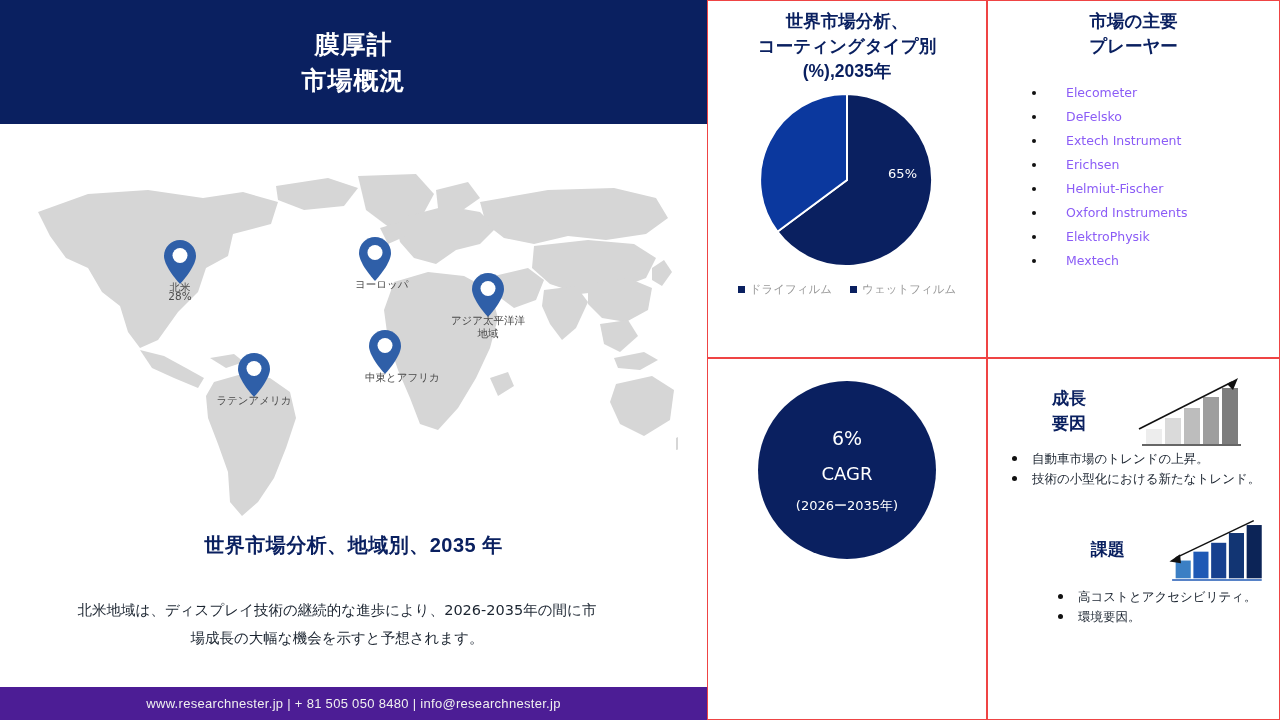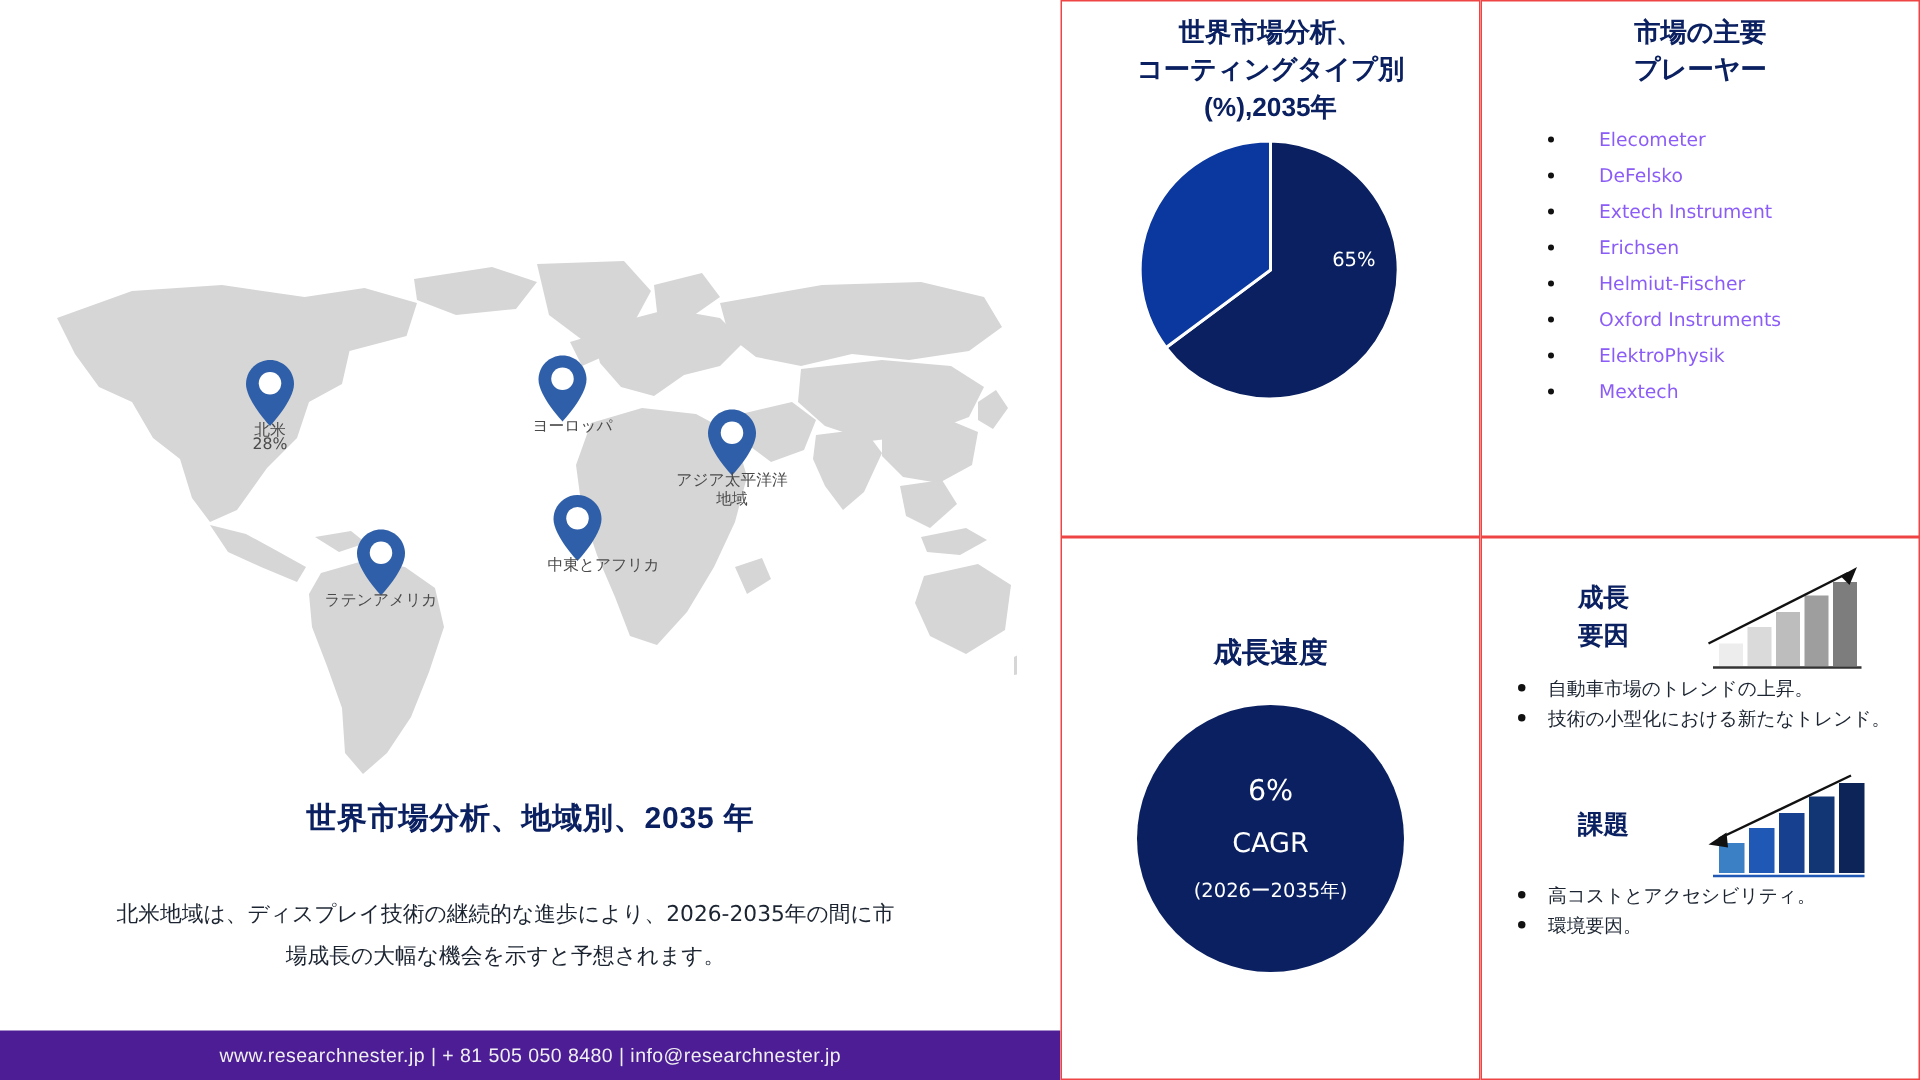--- a/index.html
+++ b/index.html
@@ -246,20 +246,24 @@
     background: #111111;
   }
 </style>
 </head>
 <body>
 
 <div class="page">
 
   <div class="left-col">
 
+    <div class="header-band">
+      <div class="header-line">膜厚計</div>
+      <div class="header-line">市場概況</div>
+    </div>
 
     <div class="map-area">
       <svg class="map-svg" viewBox="0 0 650 350">
         <g fill="#d6d6d6">
 
           <path d="M10,40 L60,22 L120,18 L175,26 L215,20 L250,30 L243,52 L205,62 L200,84 L178,96 L170,120 L150,140 L130,168 L112,176 L100,160 L92,134 L74,120 L60,96 L38,86 L22,64 Z"></path>
           <path d="M248,14 L300,6 L330,16 L316,34 L276,38 L250,28 Z"></path>
 
           <path d="M330,4 L388,2 L406,22 L392,48 L362,56 L338,38 Z"></path>
 
@@ -354,20 +358,30 @@
       <div>(%),2035年</div>
     </div>
     <div class="pie-wrap">
       <svg viewBox="0 0 176 176" width="176" height="176">
 
         <path d="M88,88 L88,2 A86,86 0 1,1 18.4,139.7 Z" fill="#0a2060" stroke="#ffffff" stroke-width="2"></path>
 
         <path d="M88,88 L18.4,139.7 A86,86 0 0,1 88,2 Z" fill="#0b389e" stroke="#ffffff" stroke-width="2"></path>
       </svg>
       <span class="pie-label">65%</span>
+    </div>
+    <div class="legend">
+      <span class="legend-item">
+        <span class="legend-swatch" style="background:#0a2060"></span>
+        <span>ドライフィルム</span>
+      </span>
+      <span class="legend-item">
+        <span class="legend-swatch" style="background:#0a2060"></span>
+        <span>ウェットフィルム</span>
+      </span>
     </div>
   </div>
 
   <div class="cell cell-players">
     <div class="cell-title">
       <div>市場の主要</div>
       <div>プレーヤー</div>
     </div>
     <ul class="players-list">
       <li>Elecometer</li>
@@ -375,21 +389,20 @@
       <li>Extech Instrument</li>
       <li>Erichsen</li>
       <li>Helmiut-Fischer</li>
       <li>Oxford Instruments</li>
       <li>ElektroPhysik</li>
       <li>Mextech</li>
     </ul>
   </div>
 
   <div class="cell cell-growth">
-    <div class="growth-title">成長速度</div>
     <div class="cagr-circle">
       <span class="cagr-pct">6%</span>
       <span class="cagr-word">CAGR</span>
       <span class="cagr-range">(2026ー2035年)</span>
     </div>
   </div>
 
   <div class="cell cell-factors">
 
     <div class="sub-block" style="padding-top:14px;">
@@ -408,21 +421,21 @@
           <line x1="5" y1="56" x2="98" y2="9" stroke="#111111" stroke-width="1.6"></line>
           <polygon points="104,5 93,11 99,17" fill="#111111"></polygon>
         </svg>
       </div>
       <ul class="sub-bullets">
         <li>自動車市場のトレンドの上昇。</li>
         <li>技術の小型化における新たなトレンド。</li>
       </ul>
     </div>
 
-    <div class="sub-block" style="padding-top:22px;">
+    <div class="sub-block" style="padding-top:22px;margin-left:46px;">
       <div class="sub-head">
         <div class="sub-title">課題</div>
         <svg width="110" height="76" viewBox="0 0 110 76">
           <rect x="12" y="51" width="17" height="20" fill="#3b7fc4"></rect>
           <rect x="32" y="41" width="17" height="30" fill="#1f59b5"></rect>
           <rect x="52" y="31" width="17" height="40" fill="#17408f"></rect>
           <rect x="72" y="20" width="17" height="51" fill="#123573"></rect>
           <rect x="92" y="11" width="17" height="60" fill="#0c2457"></rect>
           <line x1="8" y1="73" x2="109" y2="73" stroke="#1f59b5" stroke-width="1.6"></line>
           <line x1="12" y1="48" x2="100" y2="6" stroke="#111111" stroke-width="1.6"></line>

